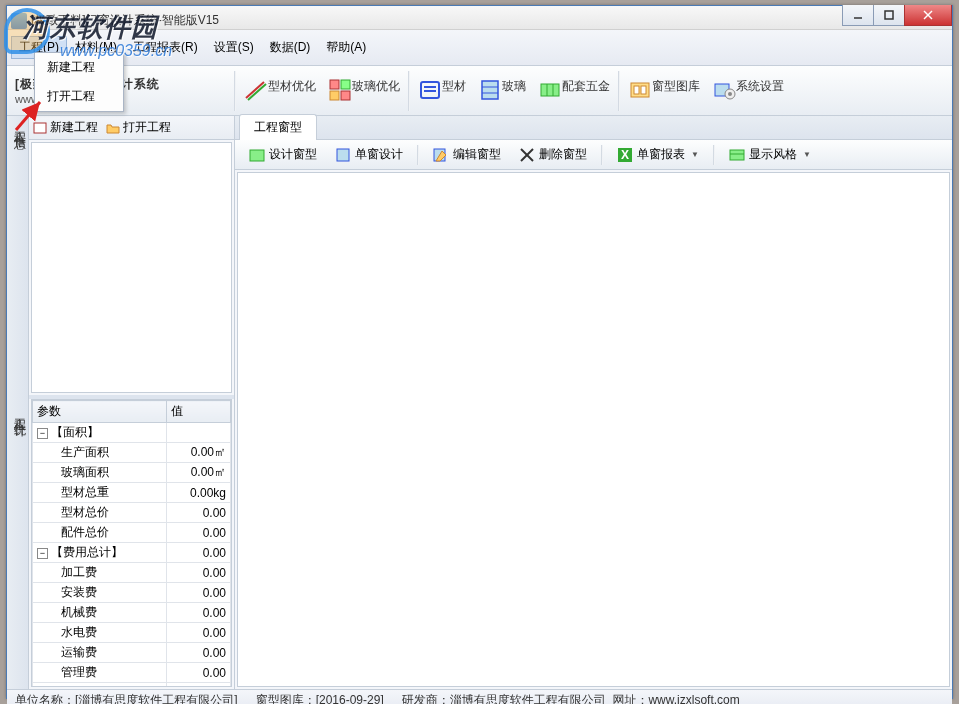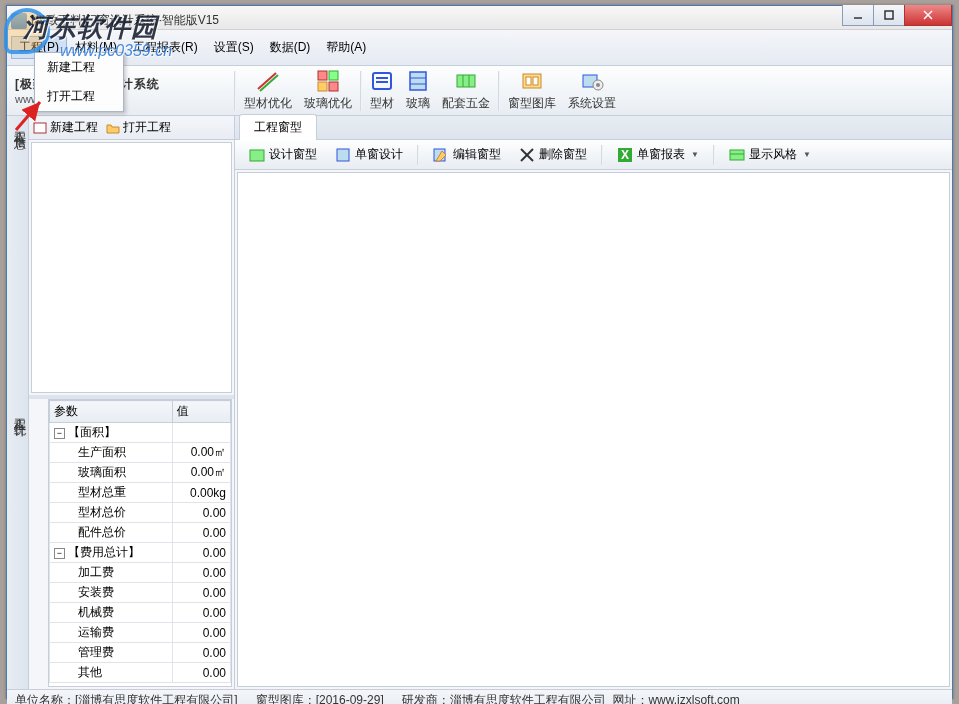--- a/index.html
+++ b/index.html
@@ -17,35 +17,35 @@
 
 .menubar { height: 36px; background: linear-gradient(#f4f6fa,#e6eaf2); border-bottom: 1px solid #c5ced9; display: flex; align-items: center; padding-left: 4px; }
 .menubar span { padding: 3px 8px; cursor: pointer; }
 .menubar span.active { background: #d0e0f5; border: 1px solid #9ab5d8; padding: 2px 7px; }
 
 .toolbar { height: 50px; background: linear-gradient(#fdfefe,#e8edf3); border-bottom: 1px solid #c5ced9; display: flex; align-items: center; }
 .tool-sep { width: 2px; height: 40px; background: linear-gradient(90deg,#c5ced9,#fff); margin: 0 2px; }
 .brand { width: 225px; padding: 4px 8px; }
 .brand-title { font-size: 13px; font-weight: bold; color: #333; letter-spacing: 1px; }
 .brand-url { font-size: 11px; color: #555; }
-.tool-btn { display: flex; flex-direction: column; align-items: center; padding: 3px 6px; cursor: pointer; }
+.tool-btn { display: flex; flex-direction: row; align-items: flex-start; padding: 3px 6px; cursor: pointer; }
 .tool-btn .icn { width: 24px; height: 24px; margin-bottom: 2px; display: flex; align-items: center; justify-content: center; }
 .tool-btn .lbl { font-size: 12px; color: #333; }
 
 .body-row { display: flex; height: 573px; }
 .left-pane { width: 228px; background: #f4f6fa; border-right: 1px solid #c5ced9; display: flex; position: relative; }
 .vtab { width: 22px; background: linear-gradient(90deg,#e8edf3,#dde4ee); border-right: 1px solid #c5ced9; writing-mode: vertical-rl; text-orientation: upright; padding-top: 6px; letter-spacing: 2px; font-size: 12px; color: #333; cursor: pointer; }
 .left-inner { flex: 1; display: flex; flex-direction: column; }
 .proj-bar { height: 24px; border-bottom: 1px solid #c5ced9; display: flex; align-items: center; padding: 0 4px; gap: 8px; background: linear-gradient(#f4f6fa,#e8edf3); }
 .proj-bar .pb { display: flex; align-items: center; gap: 3px; cursor: pointer; }
 .proj-bar .pb .ic { width: 14px; height: 12px; }
 .tree-area { flex: 1; background: #fff; border: 1px solid #c5ced9; margin: 2px; }
 .left-split { height: 4px; background: #dde4ee; cursor: row-resize; }
 .param-area { height: 290px; display: flex; }
-.param-tbl { flex: 1; background: #fff; border: 1px solid #c5ced9; margin: 0 2px 2px 19px; overflow: hidden; }
+.param-tbl { flex: 1; background: #fff; border: 1px solid #c5ced9; margin: 0 2px 2px 2px; overflow: hidden; }
 .param-tbl table { width: 100%; border-collapse: collapse; }
 .param-tbl th { background: linear-gradient(#f4f6fa,#e8edf3); border: 1px solid #c5ced9; padding: 2px 4px; text-align: left; font-weight: normal; }
 .param-tbl td { border: 1px solid #e0e4ea; padding: 1px 4px; height: 17px; }
 .param-tbl td.val { text-align: right; }
 .param-tbl td.grp { font-weight: normal; }
 .param-tbl .exp { display: inline-block; width: 11px; height: 11px; border: 1px solid #888; text-align: center; line-height: 9px; font-size: 9px; margin-right: 3px; background: #fff; cursor: pointer; }
 .param-tbl .indent { padding-left: 28px; }
 
 .right-pane { flex: 1; display: flex; flex-direction: column; background: #f4f6fa; }
 .tabbar { height: 24px; background: linear-gradient(#e8edf3,#dde4ee); display: flex; align-items: flex-end; padding-left: 4px; border-bottom: 1px solid #c5ced9; }
@@ -250,20 +250,24 @@
                   </tr>
               <tr>
                     <td class="indent">安装费</td>
                     <td class="val">0.00</td>
                   </tr>
               <tr>
                     <td class="indent">机械费</td>
                     <td class="val">0.00</td>
                   </tr>
               <tr>
+                    <td class="indent">水电费</td>
+                    <td class="val">0.00</td>
+                  </tr>
+              <tr>
                     <td class="indent">运输费</td>
                     <td class="val">0.00</td>
                   </tr>
               <tr>
                     <td class="indent">管理费</td>
                     <td class="val">0.00</td>
                   </tr>
               <tr>
                     <td class="indent">其他</td>
                     <td class="val">0.00</td>

